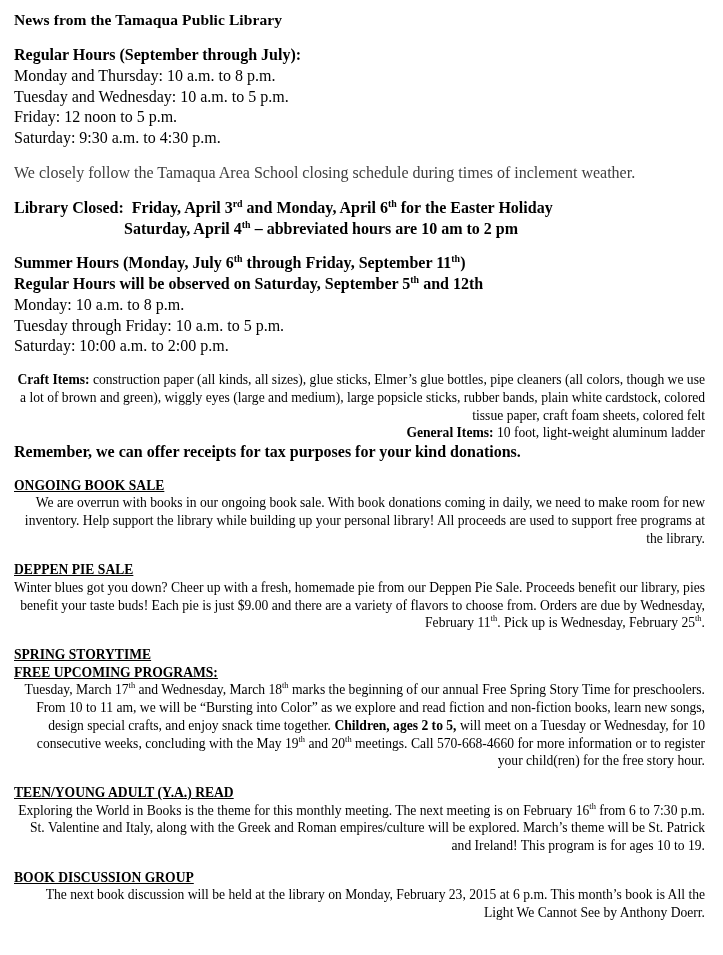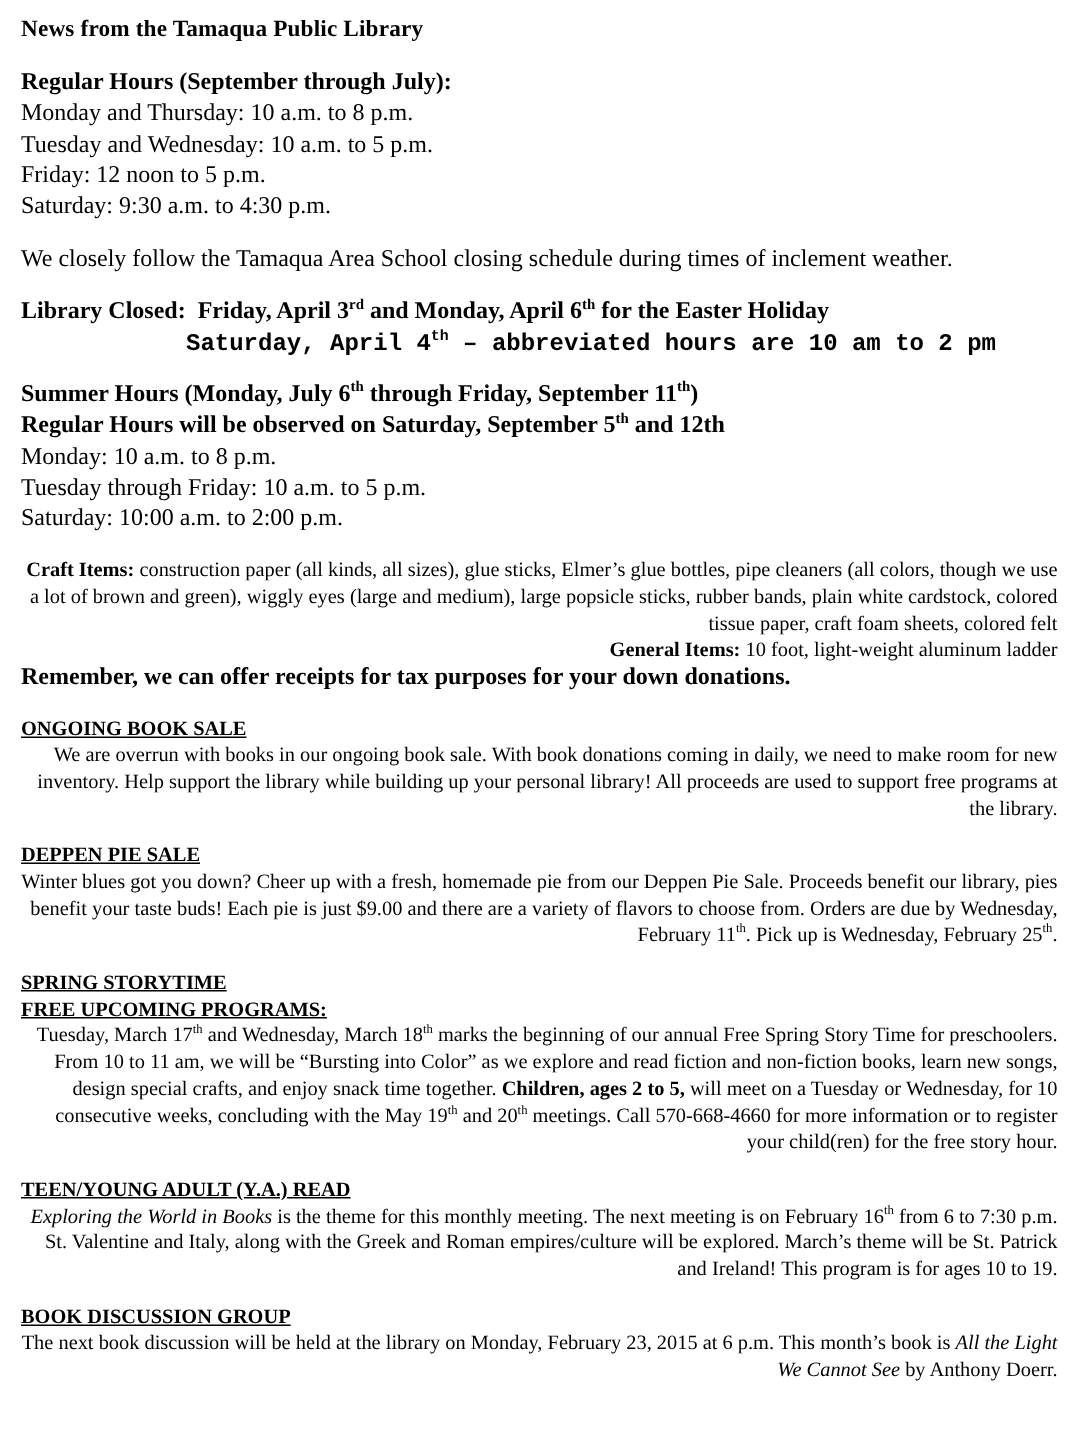--- a/index.html
+++ b/index.html
@@ -29,25 +29,24 @@
   }
   .blank {
     height: 14px;
   }
   p {
     margin: 0;
     font-size: 16px;
     line-height: 1.30;
   }
   .b { font-weight: bold; }
-  .i { font-style: italic; }
-  .red { color: #000000; }
+  .i { }
+  .red { color: #404040; }
   .indent-closed {
     padding-left: 110px;
-    font-family: Liberation Mono, monospace;
   }
   sup {
     font-size: 0.62em;
     vertical-align: super;
     line-height: 0;
   }
   .heading {
     font-size: 13.6px;
     font-weight: bold;
     text-decoration: underline;
@@ -90,21 +89,21 @@
   <p class="b"><span>Summer Hours (Monday, July 6</span><sup>th</sup><span> through Friday, September 11</span><sup>th</sup><span>)</span></p>
   <p class="b"><span>Regular Hours will be observed on Saturday, September 5</span><sup>th</sup><span> and 12th</span></p>
   <p>Monday:  10 a.m. to 8 p.m.</p>
   <p>Tuesday through Friday:  10 a.m. to 5 p.m.</p>
   <p> Saturday:  10:00 a.m. to 2:00 p.m.</p>
 
   <div class="blank"></div>
 
   <p class="body-text"><span class="b">Craft Items:</span><span>  construction paper (all kinds, all sizes), glue sticks, Elmer’s glue bottles, pipe cleaners (all colors, though we use a lot of brown and green), wiggly eyes (large and medium), large popsicle sticks, rubber bands, plain white cardstock, colored tissue paper, craft foam sheets, colored felt</span></p>
   <p class="body-text"><span class="b">General Items:</span><span>  10 foot, light-weight aluminum ladder</span></p>
-  <p class="b">Remember, we can offer receipts for tax purposes for your down donations.</p>
+  <p class="b">Remember, we can offer receipts for tax purposes for your kind donations.</p>
 
   <div class="blank"></div>
 
   <p class="heading">ONGOING BOOK SALE</p>
   <p class="body-text">We are overrun with books in our ongoing book sale. With book donations coming in daily, we need to make room for new inventory.  Help support the library while building up your personal library! All proceeds are used to support free programs at the library.</p>
 
   <div class="blank"></div>
 
   <p class="heading">DEPPEN PIE SALE</p>
   <p class="body-text"><span>Winter blues got you down?  Cheer up with a fresh, homemade pie from our Deppen Pie Sale.  Proceeds benefit our library, pies benefit your taste buds!  Each pie is just $9.00 and there are a variety of flavors to choose from. Orders are due by Wednesday, February 11</span><sup>th</sup><span>.  Pick up is Wednesday, February 25</span><sup>th</sup><span>.</span></p>

